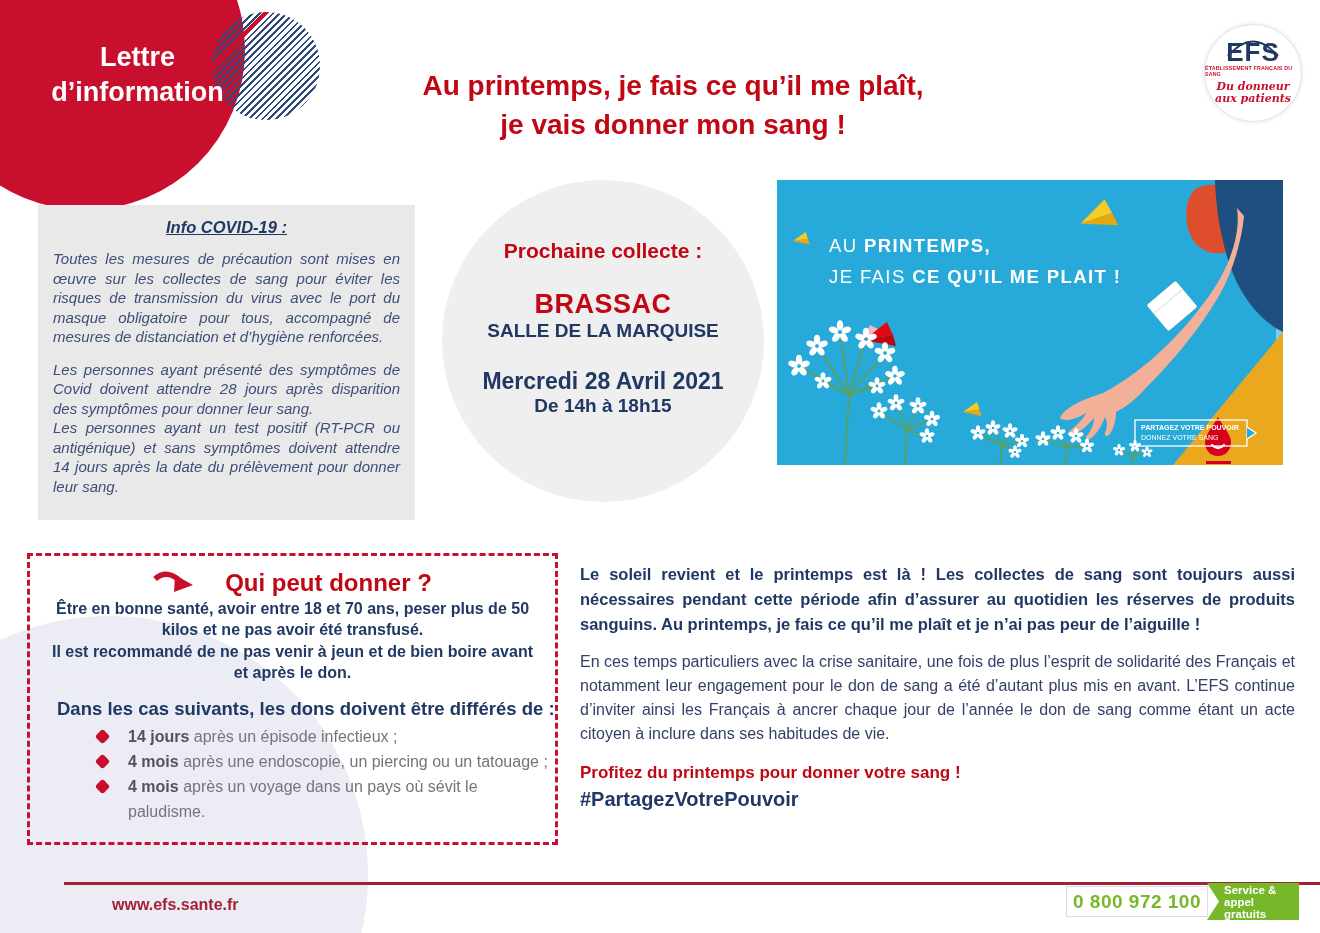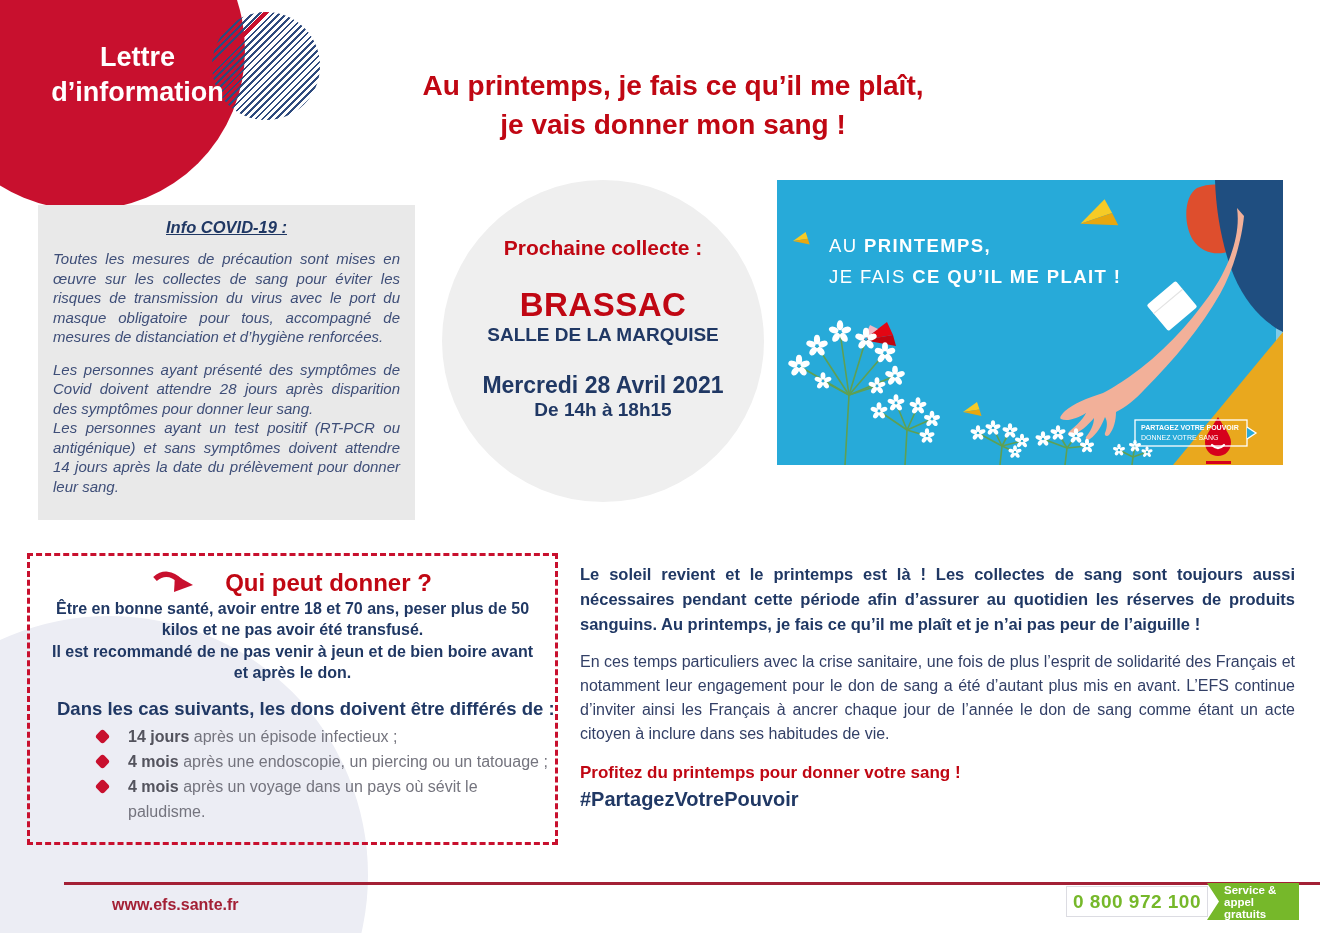--- a/index.html
+++ b/index.html
@@ -57,21 +57,21 @@
   .covid-box p { font-size:15px; line-height:1.3; text-align:justify; }
   .covid-box p + p { margin-top:13px; }
   .covid-box p.joined { margin-top:0; }
   
   .collecte-circle {
     position:absolute; left:442px; top:180px; width:322px; height:322px; border-radius:50%;
     background:#EFEFEF; display:flex; flex-direction:column; align-items:center;
     justify-content:center; text-align:center; padding-bottom:26px;
   }
   .collecte-label { color:#C00713; font-weight:bold; font-size:21px; margin-bottom:26px; }
-  .collecte-city  { color:#C00713; font-weight:bold; font-size:33px; letter-spacing:.5px;text-align:center; }
+  .collecte-city  { color:#C00713; font-weight:bold; font-size:27px; letter-spacing:.5px;text-align:center; }
   .collecte-venue { color:#203864; font-weight:bold; font-size:19px; margin-bottom:26px; }
   .collecte-date  { color:#203864; font-weight:bold; font-size:23px; }
   .collecte-time  { color:#203864; font-weight:bold; font-size:19px; }
   
   .illustration { position:absolute; left:777px; top:180px; width:506px; height:285px; background:#27AAD9; }
   .illustration svg { position:absolute; left:0; top:0; }
   .illus-caption {
     position:absolute; left:52px; top:50px; color:#fff;
     font-size:18.5px; letter-spacing:1.4px; line-height:31px; white-space:nowrap;
   }
@@ -123,20 +123,33 @@
 
   <div class="lavender-circle"></div>
   <div class="red-circle"></div>
   <div class="striped-circle"></div>
 
   <div class="brand-text">
     <div>Lettre</div>
     <div>d’information</div>
   </div>
 
+  <div class="efs-logo">
+    <svg width="62" height="24" viewBox="0 0 62 24">
+      <path d="M7 21 Q 31 -6 55 21" stroke="#203864" stroke-width="1.8" fill="none"></path>
+      <circle cx="7" cy="21" r="1.6" fill="#C8102E"></circle>
+      <circle cx="55" cy="21" r="1.6" fill="#C8102E"></circle>
+    </svg>
+    <div class="efs-acronym">EFS</div>
+    <div class="efs-sub">ÉTABLISSEMENT FRANÇAIS DU SANG</div>
+    <div class="efs-tagline">
+      <div>Du donneur</div>
+      <div>aux patients</div>
+    </div>
+  </div>
 
   <div class="main-title">
     <div>Au printemps, je fais ce qu’il me plaît,</div>
     <div>je vais donner mon sang !</div>
   </div>
 
   <div class="covid-box">
     <div class="covid-title">Info COVID-19 :</div>
     <p>Toutes les mesures de précaution sont mises en œuvre sur les collectes de sang pour éviter les risques de transmission du virus avec le port du masque obligatoire pour tous, accompagné de mesures de distanciation et d’hygiène renforcées.</p>
     <p>Les personnes ayant présenté des symptômes de Covid doivent attendre 28 jours après disparition des symptômes pour donner leur sang.</p>

